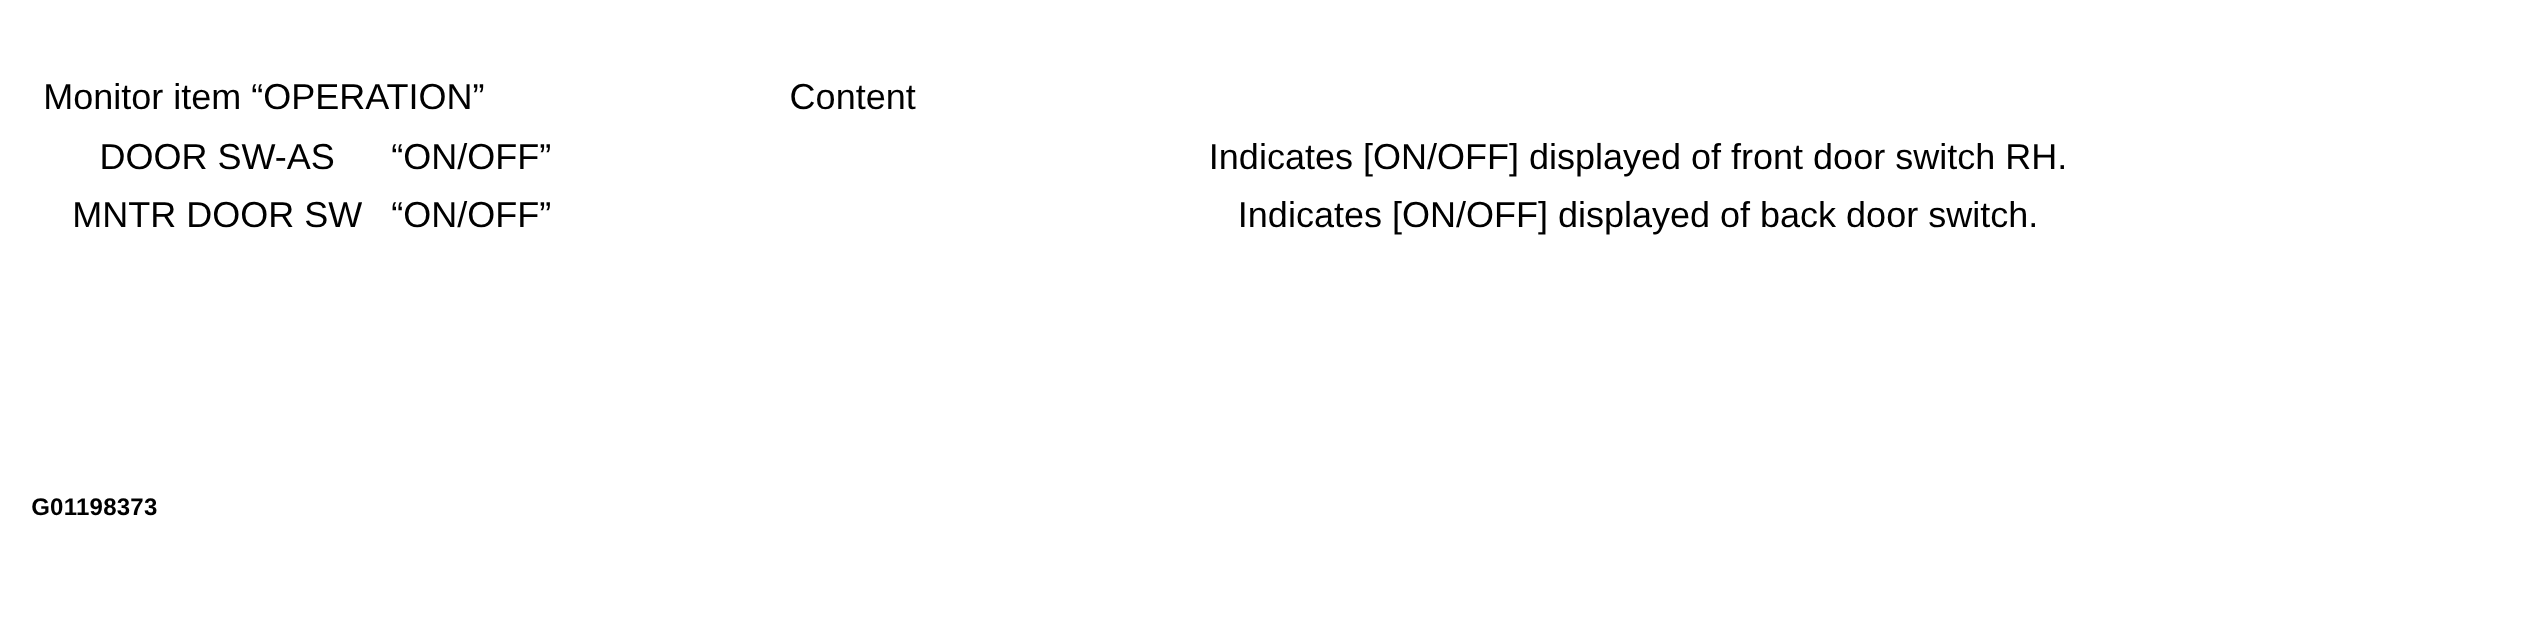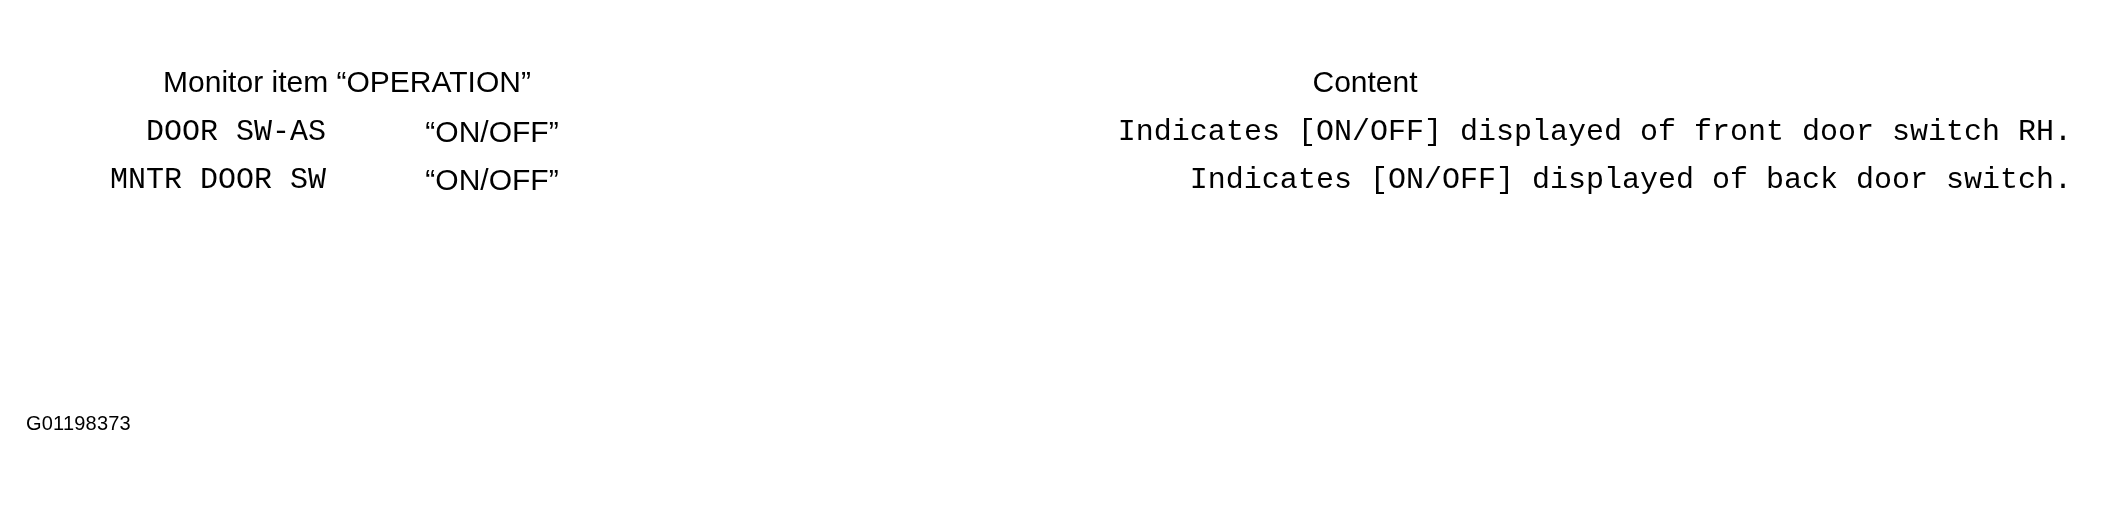--- a/index.html
+++ b/index.html
@@ -62,30 +62,31 @@
     overflow: hidden;
   }
 
   .head-cell {
     height: 53px;
     line-height: 53px;
     font-size: 30px;
     text-align: center;
   }
 
-  .cell-left  { text-align: right;  padding-left: 14px; font-family: Liberation Mono, monospace; }
-  .cell-cent  { text-align: center; }
+  .cell-left  { text-align: center;  padding-left: 14px; }
+  .cell-cent  { text-align: left; }
 
   .caption {
     position: absolute;
     left: 26px;
     top: 412px;
     font-size: 20px;
     letter-spacing: 0.2px;
     white-space: nowrap;
+    font-weight: bold;
   }
 </style>
 </head>
 <body>
 
 <div class="page">
 
   <div class="table-wrap">
     <table class="spec">
       <colgroup>

